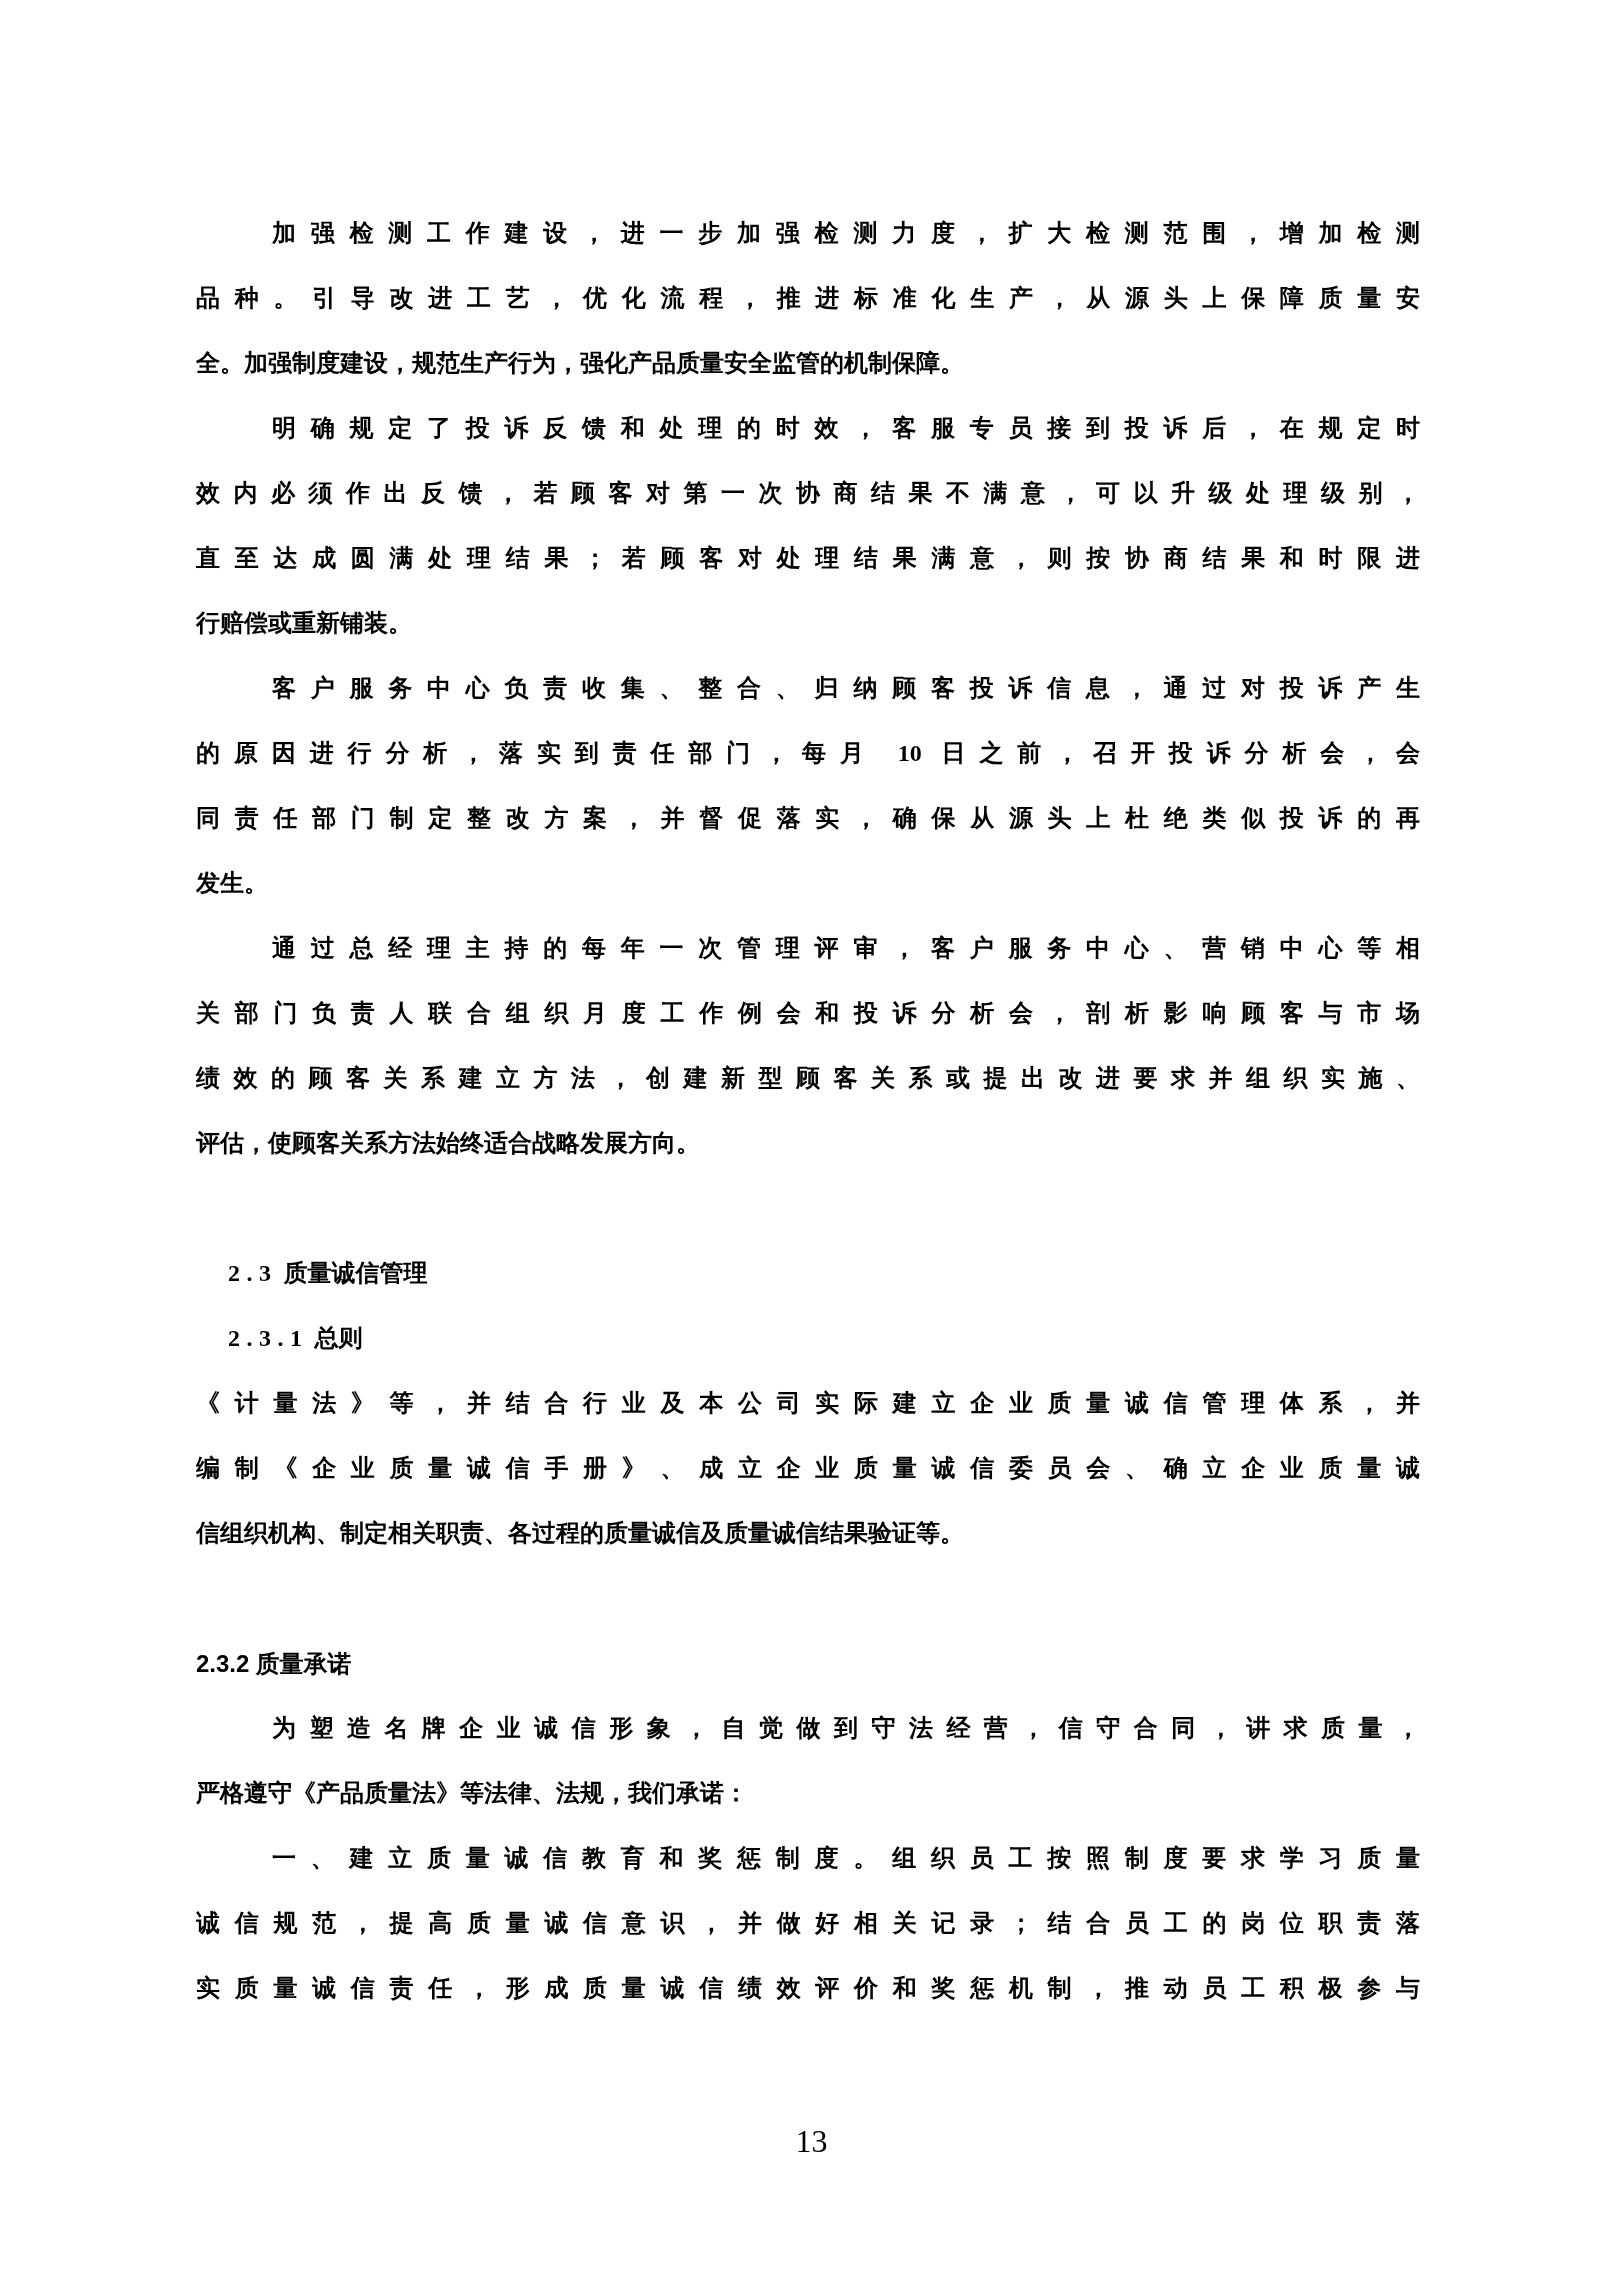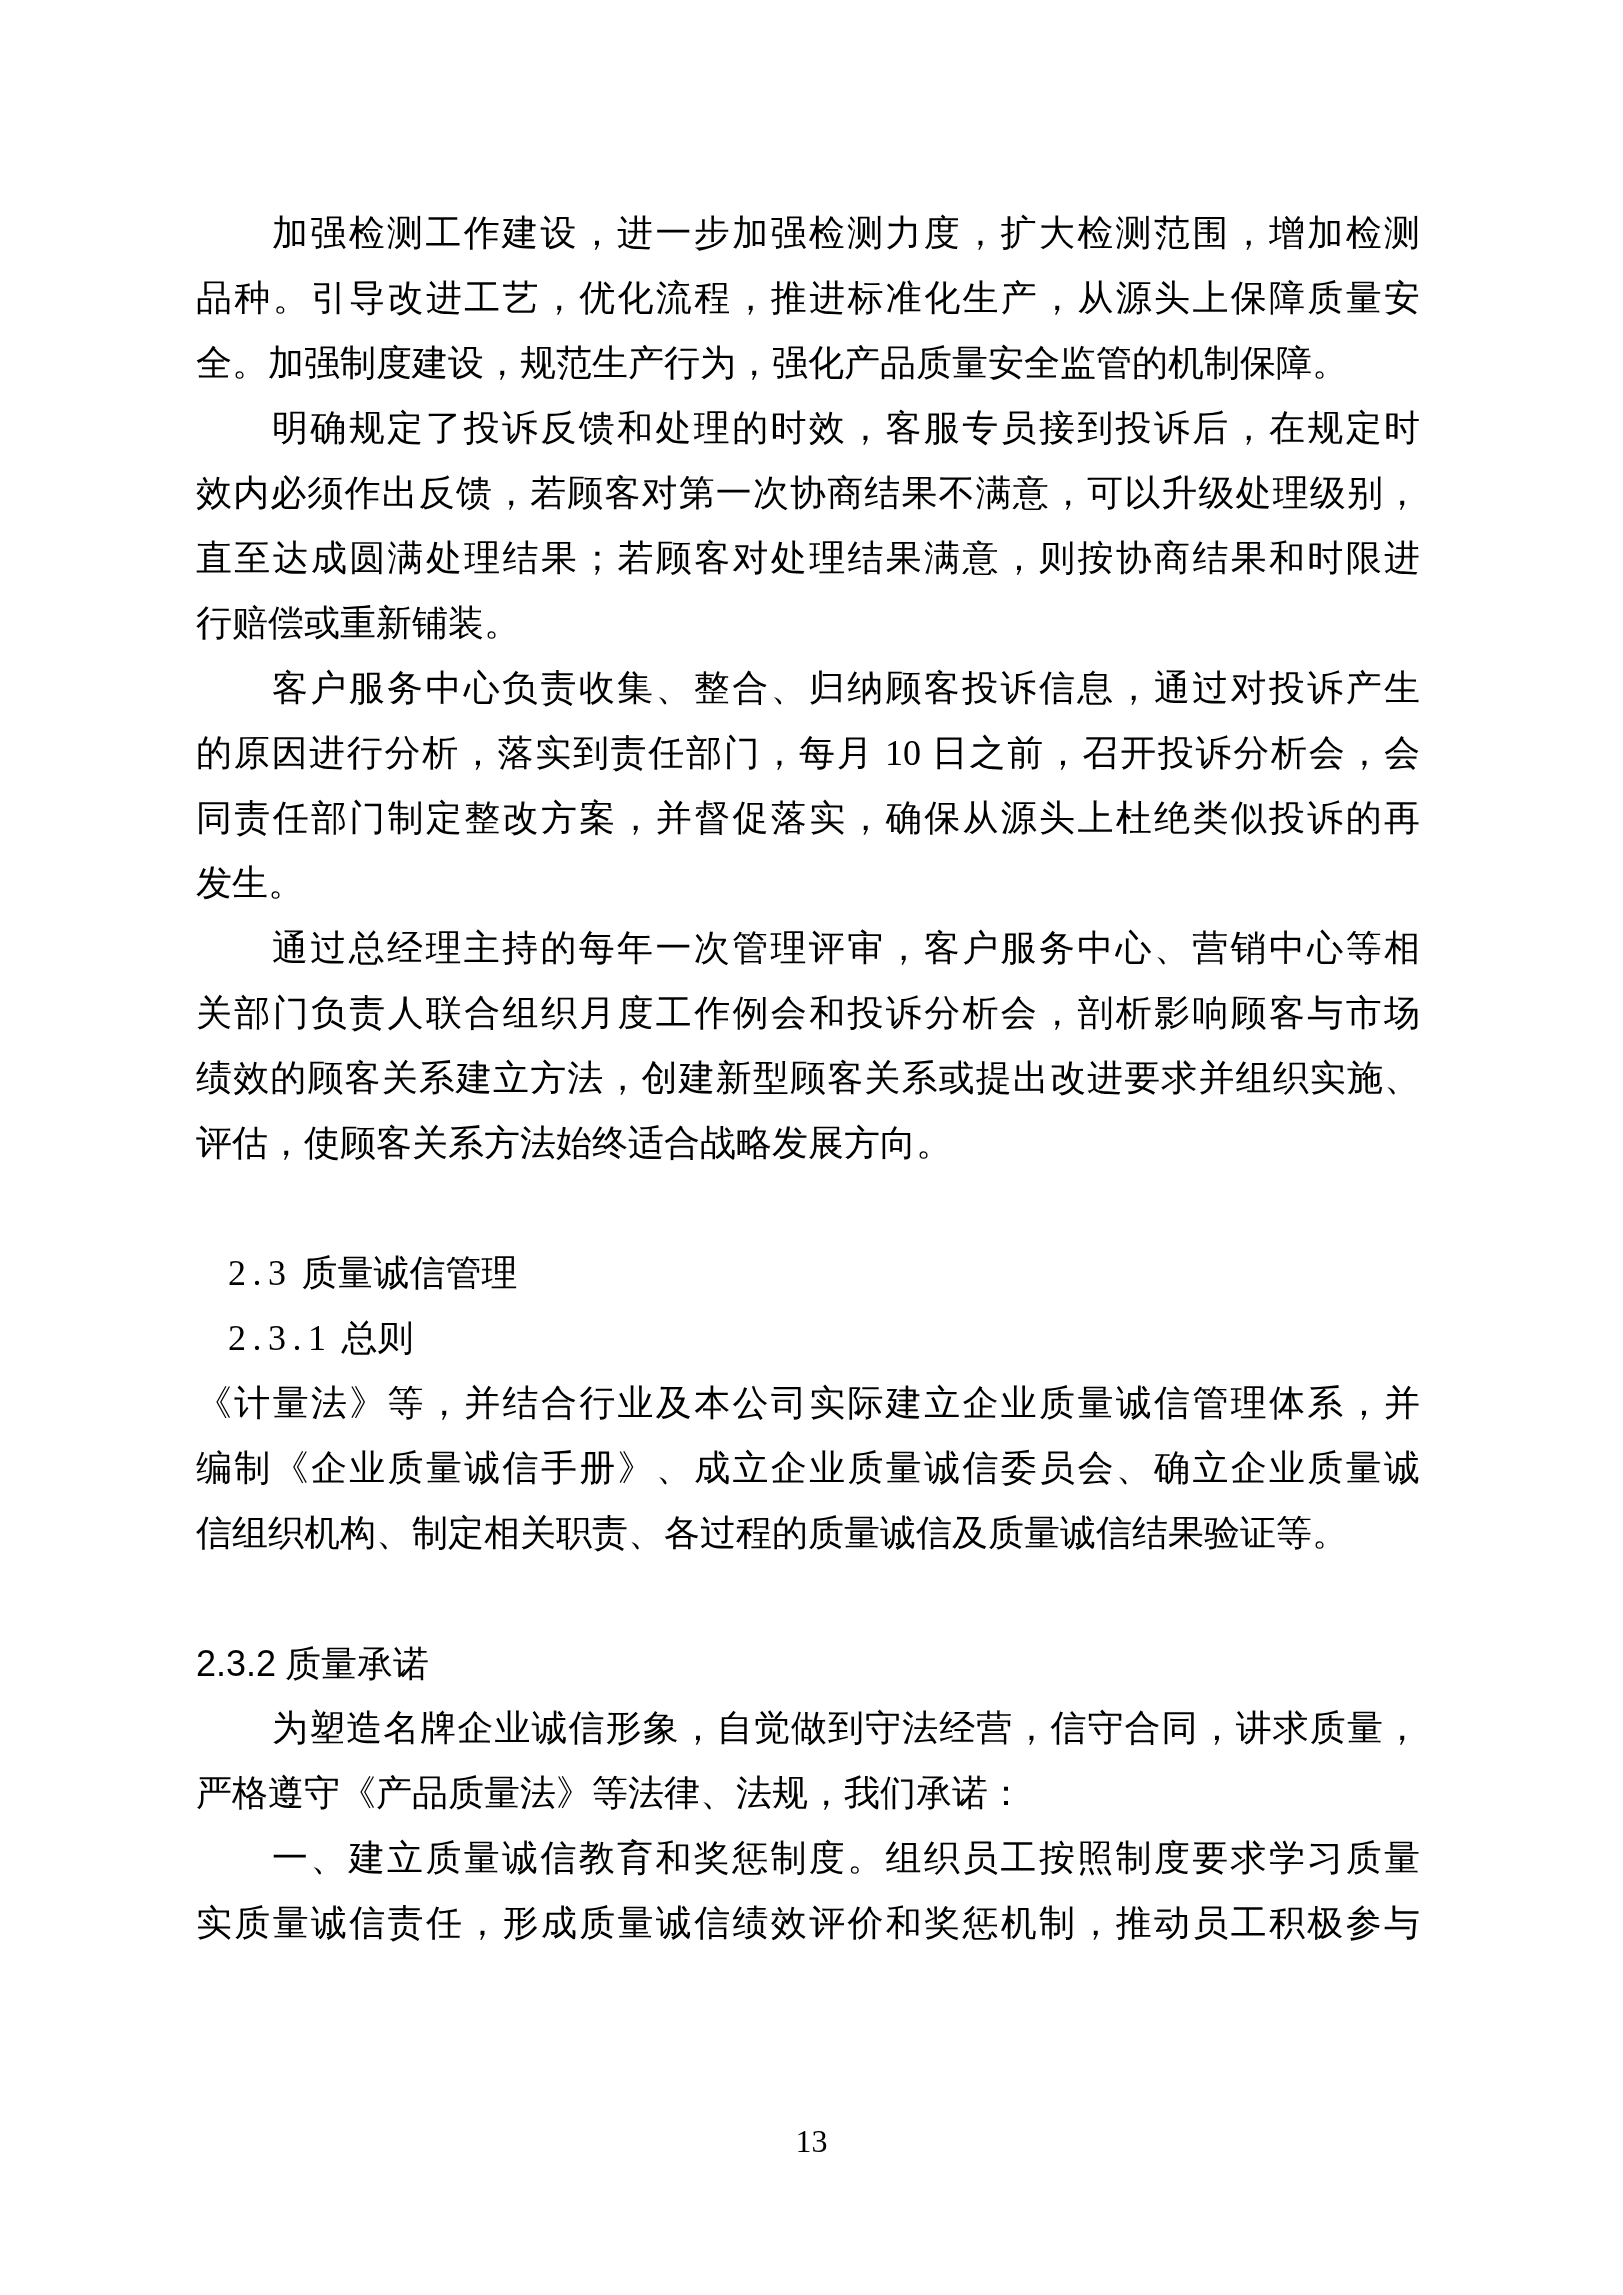--- a/index.html
+++ b/index.html
@@ -16,26 +16,27 @@
     font-family: "Liberation Serif", "DejaVu Serif", serif;
     overflow: hidden;
   }
   .content {
     position: absolute;
     top: 201px;
     left: 196px;
     width: 1224px;
   }
   .ln {
-    font-size: 36px;
+    font-size: 24px;
     line-height: 65px;
     height: 65px;
     white-space: nowrap;
     overflow: hidden;
     text-align: left;
+    font-weight: bold;
   }
   .just {
     text-align: justify;
     text-align-last: justify;
     text-justify: inter-ideograph;
   }
   .first {
     text-indent: 76px;
   }
   .gap-above {
@@ -101,19 +102,20 @@
 
     <div class="ln gap-above">
       <span class="num-sans">2.3.2</span>
       <span>质量承诺</span>
     </div>
 
     <div class="ln first just">为塑造名牌企业诚信形象，自觉做到守法经营，信守合同，讲求质量，</div>
     <div class="ln">严格遵守《产品质量法》等法律、法规，我们承诺：</div>
 
     <div class="ln first just">一、建立质量诚信教育和奖惩制度。组织员工按照制度要求学习质量</div>
+    <div class="ln just">诚信规范，提高质量诚信意识，并做好相关记录；结合员工的岗位职责落</div>
     <div class="ln just">实质量诚信责任，形成质量诚信绩效评价和奖惩机制，推动员工积极参与</div>
 
   </div>
 
   <div class="page-number">13</div>
 </div>
 
 
 </body></html>

